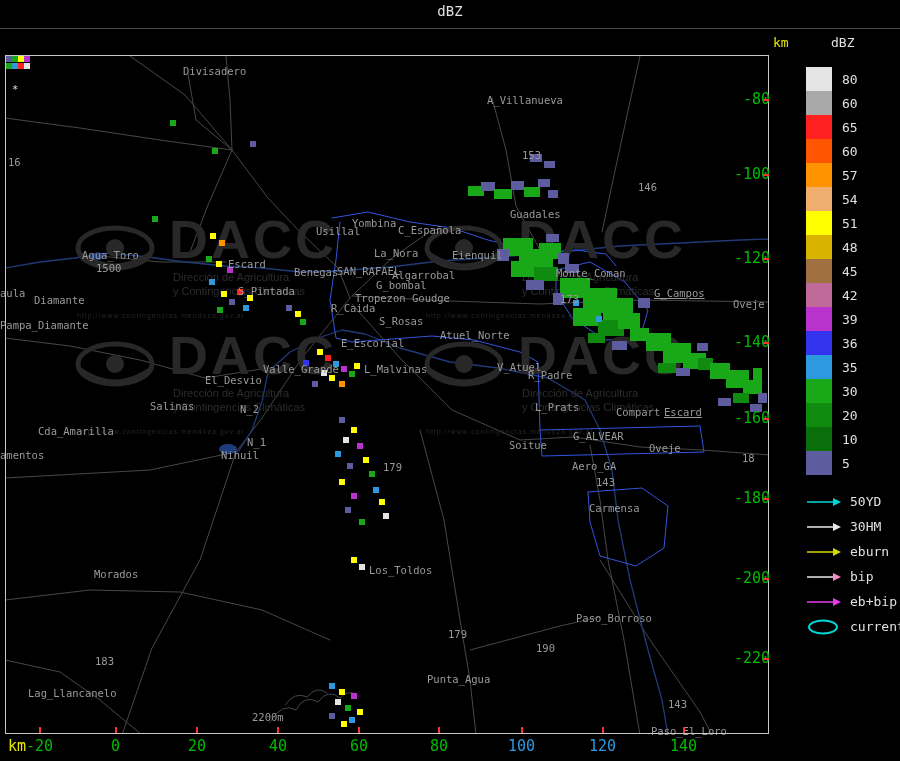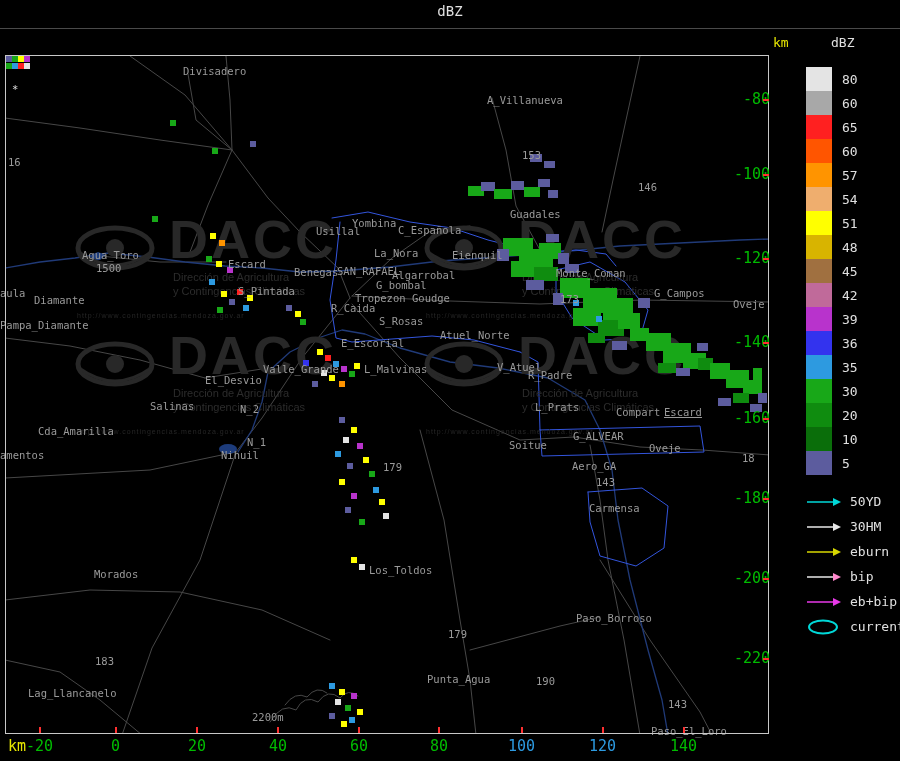--- a/index.html
+++ b/index.html
@@ -266,21 +266,21 @@
       <div class="plabel" style="left: 228px; top: 259px;">Escard</div>
       <div class="plabel" style="left: 294px; top: 267px;">Benegas</div>
       <div class="plabel" style="left: 337px; top: 266px;">SAN_RAFAEL</div>
       <div class="plabel" style="left: 392px; top: 270px;">Algarrobal</div>
       <div class="plabel" style="left: 556px; top: 268px;">Monte_Coman</div>
       <div class="plabel" style="left: 560px; top: 294px;">173</div>
       <div class="plabel" style="left: 376px; top: 280px;">G_bombal</div>
       <div class="plabel" style="left: 238px; top: 286px;">S_Pintada</div>
       <div class="plabel" style="left: 355px; top: 293px;">Tropezon</div>
       <div class="plabel" style="left: 412px; top: 293px;">Goudge</div>
-      <div class="plabel" style="left: 654px; top: 288px;">G_Campos</div>
+      <div class="plabel" style="left: 654px; top: 288px; text-decoration: underline;">G_Campos</div>
       <div class="plabel" style="left: 733px; top: 299px;">Oveje</div>
       <div class="plabel" style="left: 331px; top: 303px;">R_Caida</div>
       <div class="plabel" style="left: 379px; top: 316px;">S_Rosas</div>
       <div class="plabel" style="left: 440px; top: 330px;">Atuel_Norte</div>
       <div class="plabel" style="left: 341px; top: 338px;">E_Escorial</div>
       <div class="plabel" style="left: 263px; top: 364px;">Valle_Grande</div>
       <div class="plabel" style="left: 364px; top: 364px;">L_Malvinas</div>
       <div class="plabel" style="left: 497px; top: 362px;">V_Atuel</div>
       <div class="plabel" style="left: 528px; top: 370px;">R_Padre</div>
       <div class="plabel" style="left: 205px; top: 375px;">El_Desvio</div>
@@ -298,21 +298,21 @@
       <div class="plabel" style="left: 221px; top: 450px;">Nihuil</div>
       <div class="plabel" style="left: 572px; top: 461px;">Aero_GA</div>
       <div class="plabel" style="left: 596px; top: 477px;">143</div>
       <div class="plabel" style="left: 383px; top: 462px;">179</div>
       <div class="plabel" style="left: 742px; top: 453px;">18</div>
       <div class="plabel" style="left: 589px; top: 503px;">Carmensa</div>
       <div class="plabel" style="left: 94px; top: 569px;">Morados</div>
       <div class="plabel" style="left: 369px; top: 565px;">Los_Toldos</div>
       <div class="plabel" style="left: 576px; top: 613px;">Paso_Borroso</div>
       <div class="plabel" style="left: 448px; top: 629px;">179</div>
-      <div class="plabel" style="left: 536px; top: 676px;">190</div>
+      <div class="plabel" style="left: 536px; top: 643px;">190</div>
       <div class="plabel" style="left: 95px; top: 656px;">183</div>
       <div class="plabel" style="left: 427px; top: 674px;">Punta_Agua</div>
       <div class="plabel" style="left: 28px; top: 688px;">Lag_Llancanelo</div>
       <div class="plabel" style="left: 668px; top: 699px;">143</div>
       <div class="plabel" style="left: 252px; top: 712px;">2200m</div>
       <div class="plabel" style="left: 651px; top: 726px;">Paso_El_Loro</div>
       <div class="plabel" style="left: 0px; top: 320px;">Pampa_Diamante</div>
       <div class="plabel" style="left: 0px; top: 288px;">aula</div>
       <div class="plabel" style="left: 34px; top: 295px;">Diamante</div>
       <div class="plabel" style="left: 8px; top: 157px;">16</div>

